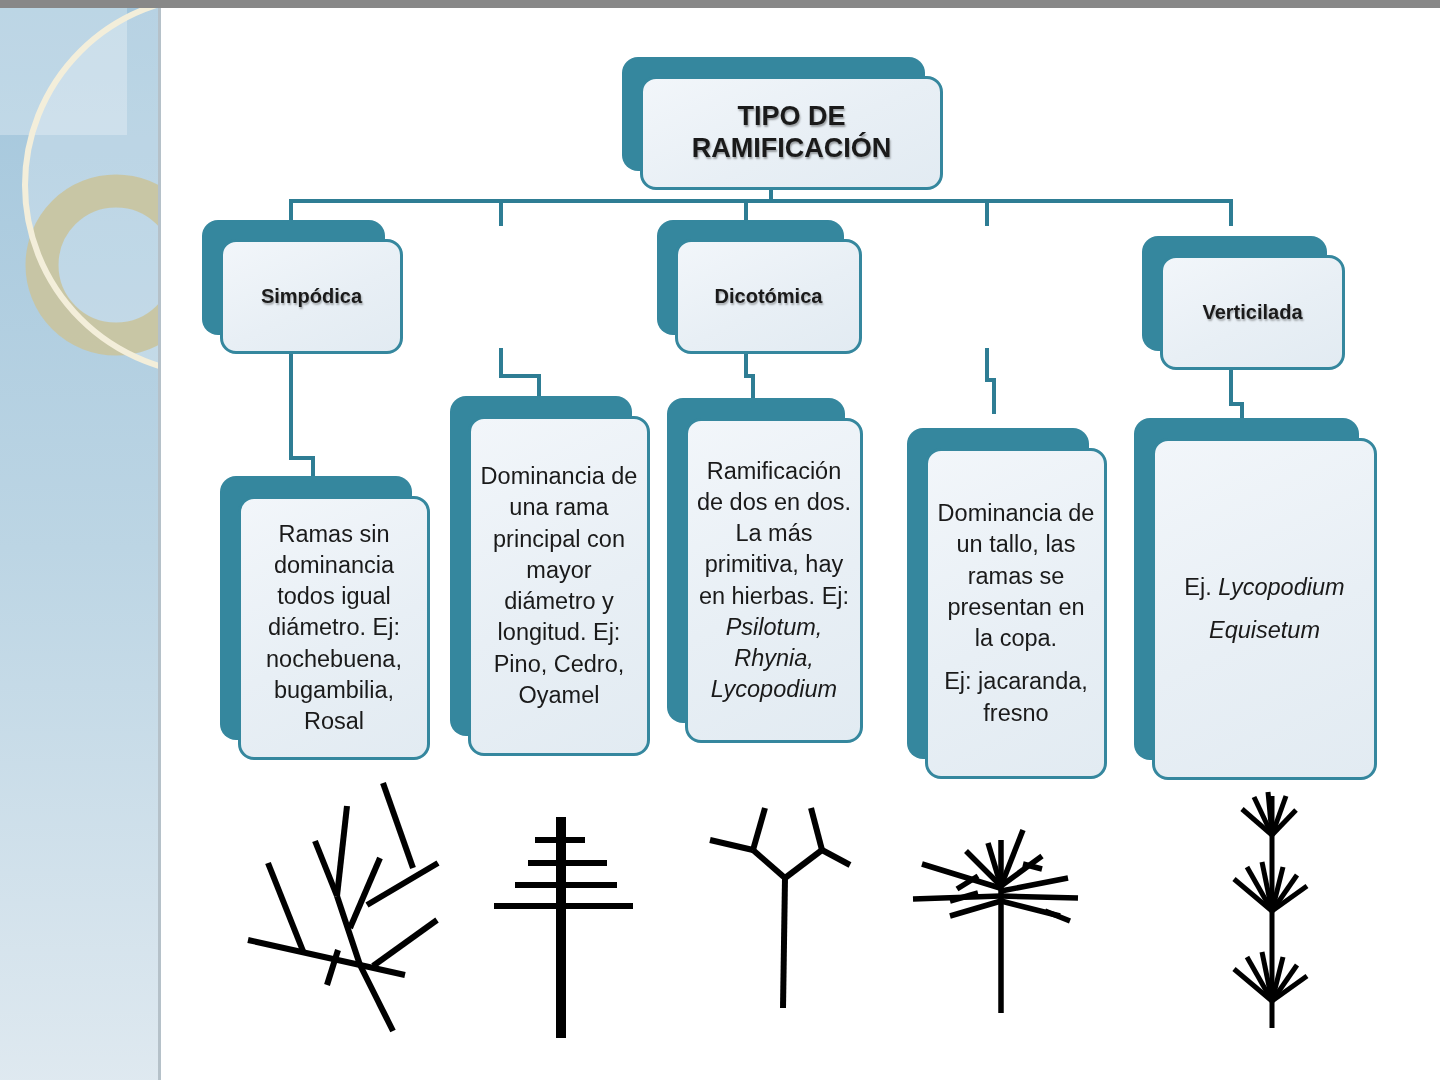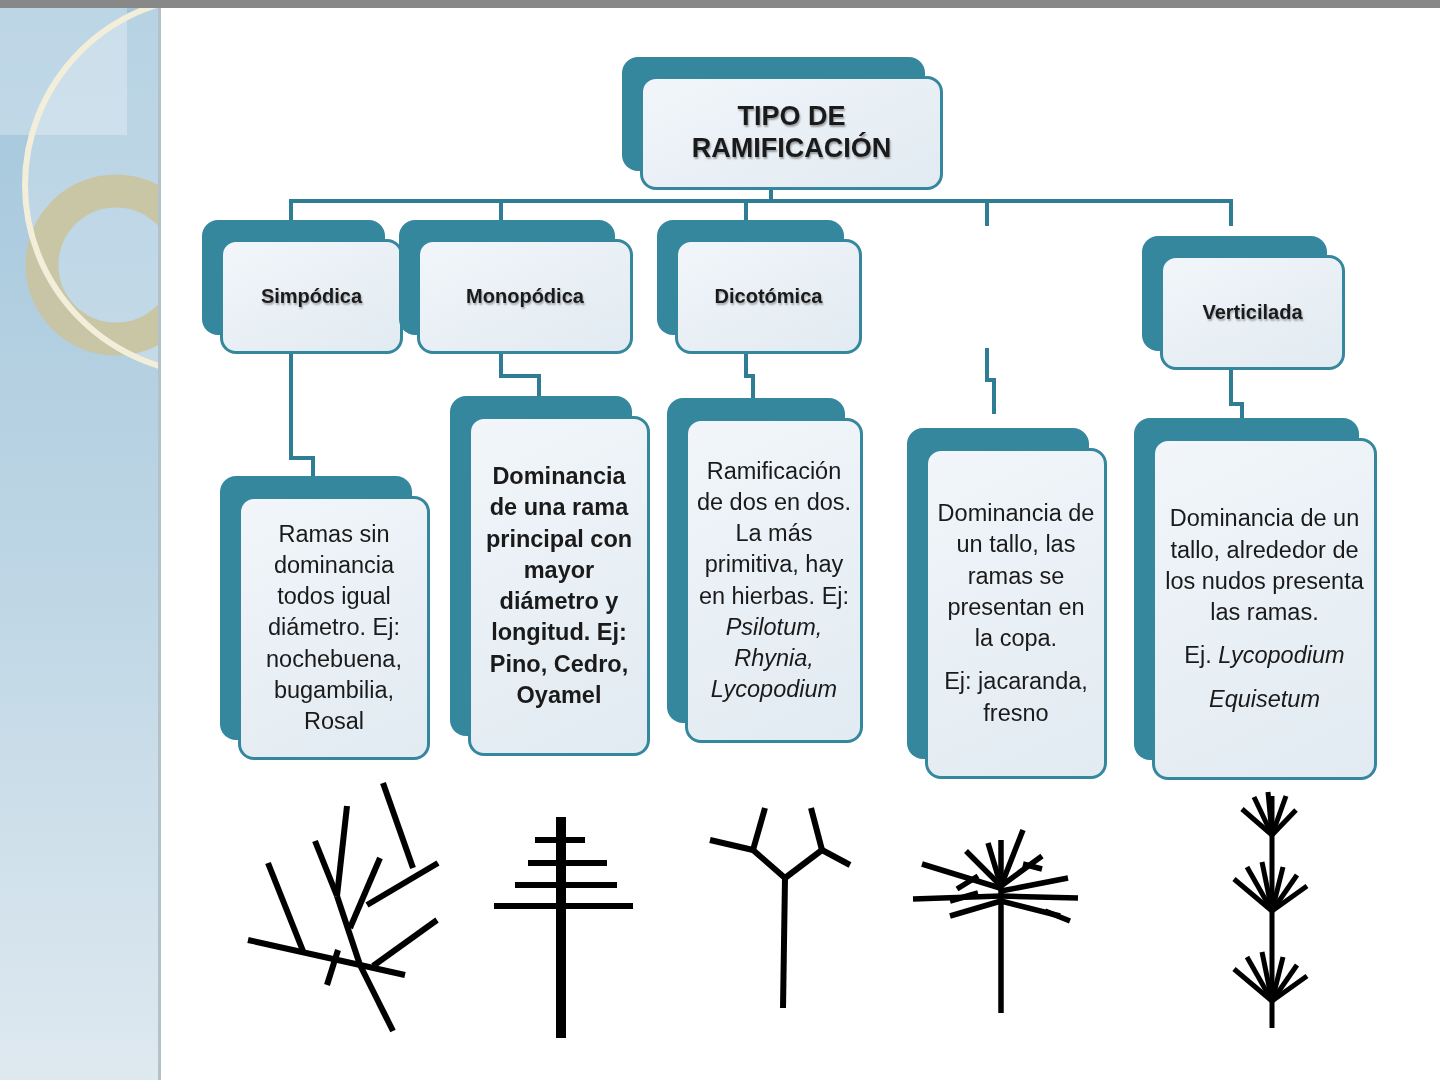--- a/index.html
+++ b/index.html
@@ -40,21 +40,21 @@
     text-shadow:1px 2px 2px rgba(0,0,0,.35);}
   .cat .face{font-weight:700;font-size:20px;text-shadow:1px 2px 2px rgba(0,0,0,.3);text-align:center;}
   .n-cat-0{left:220px;top:231px;width:183px;height:115px;}
   .n-cat-1{left:417px;top:231px;width:216px;height:115px;}
   .n-cat-2{left:675px;top:231px;width:187px;height:115px;}
   .n-cat-3{left:897px;top:231px;width:221px;height:115px;}
   .n-cat-4{left:1160px;top:247px;width:185px;height:115px;}
   .desc .shadow{top:-20px;}
   .desc .face{font-size:23.5px;line-height:1.33;}
   .n-desc-0{left:238px;top:488px;width:192px;height:264px;}
-  .n-desc-1{left:468px;top:408px;width:182px;height:340px;font-weight:bold;}
+  .n-desc-1{left:468px;top:408px;width:182px;height:340px;}
   .n-desc-2{left:685px;top:410px;width:178px;height:325px;}
   .n-desc-3{left:925px;top:440px;width:182px;height:331px;}
   .n-desc-4{left:1152px;top:430px;width:225px;height:342px;}
   .desc-text p{margin:0;}
   .desc-text p + p{margin-top:12px;}
   .desc-text .it{font-style:italic;}
   
   .draw{position:absolute;z-index:3;}
   .draw line,.draw path{stroke:var(--black);fill:none;}
   .d-0{left:230px;top:765px;}
@@ -100,26 +100,20 @@
       <span>TIPO DE RAMIFICACIÓN</span>
     </div>
   </div>
 
   <div class="node cat n-cat-0">
     <div class="shadow"></div>
     <div class="face">
       <span>Simpódica</span>
     </div>
   </div>
-  <div class="node cat n-cat-1">
-    <div class="shadow"></div>
-    <div class="face">
-      <span>Monopódica</span>
-    </div>
-  </div>
   <div class="node cat n-cat-2">
     <div class="shadow"></div>
     <div class="face">
       <span>Dicotómica</span>
     </div>
   </div>
   <div class="node cat n-cat-4">
     <div class="shadow"></div>
     <div class="face">
       <span>Verticilada</span>
@@ -156,21 +150,20 @@
       <div class="desc-text">
           <p><span>Dominancia de un tallo, las ramas se presentan en la copa.</span></p>
           <p><span>Ej: jacaranda, fresno</span></p>
         </div>
     </div>
   </div>
   <div class="node desc n-desc-4">
     <div class="shadow"></div>
     <div class="face">
       <div class="desc-text">
-          <p><span>Dominancia de un tallo, alrededor de los nudos presenta las ramas.</span></p>
           <p><span>Ej. </span><span class="it">Lycopodium</span></p>
           <p><span class="it">Equisetum</span></p>
         </div>
     </div>
   </div>
 
   <svg class="draw d-0" width="250" height="295" viewBox="0 0 250 295">
     <g stroke-width="6">
       <line x1="153" y1="10" x2="183" y2="95"></line>
       <line x1="208" y1="90" x2="137" y2="132"></line>

